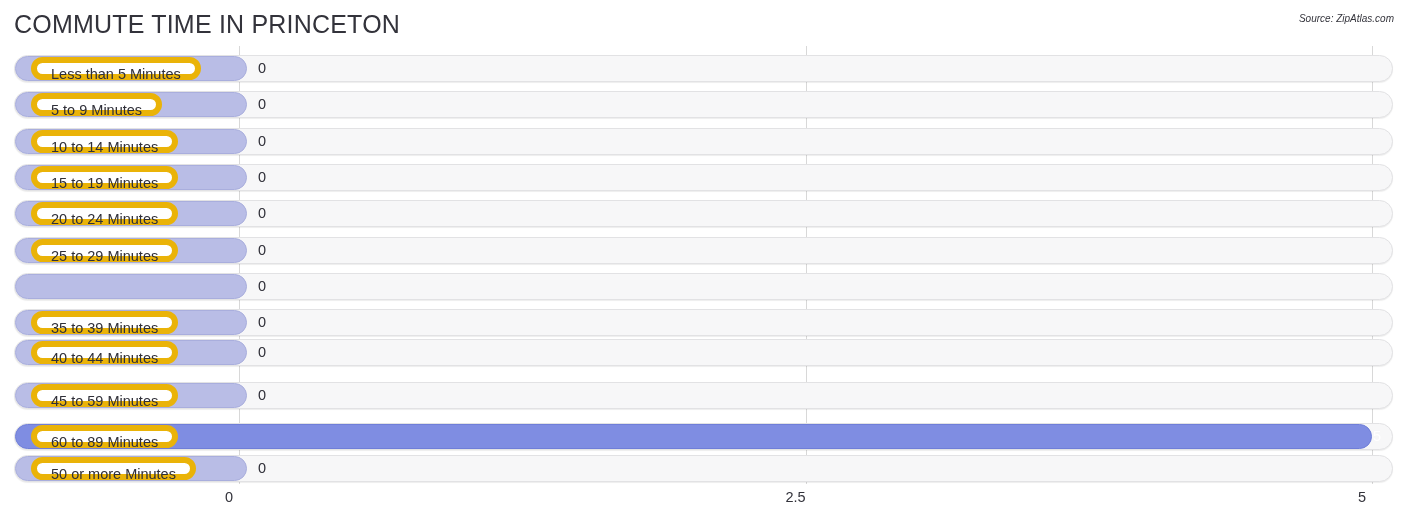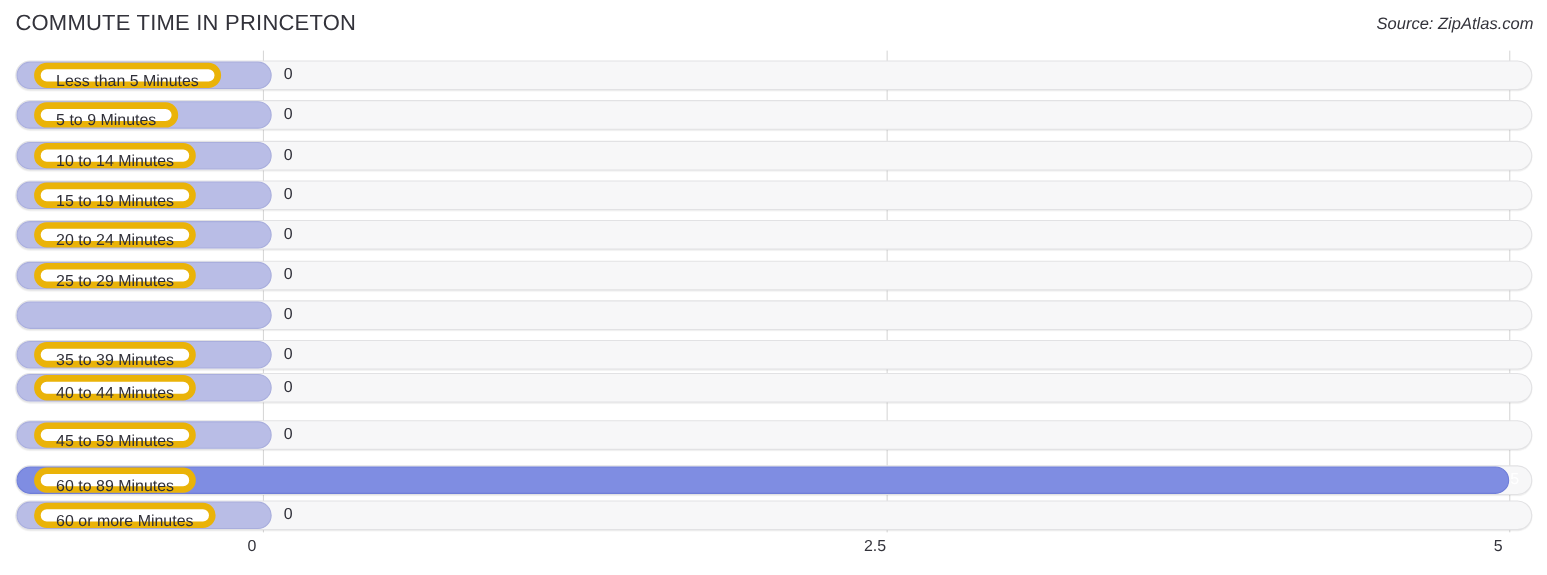--- a/index.html
+++ b/index.html
@@ -20,31 +20,31 @@
   #chart-header {
     position: absolute;
     top: 0; left: 0;
     width: 1406px;
     height: 46px;
   }
   #chart-title {
     position: absolute;
     left: 14px;
     top: 10px;
-    font-size: 20px;
+    font-size: 25px;
     letter-spacing: 0.2px;
     color: #33333b;
     font-weight: 400;
     white-space: nowrap;
   }
   #chart-source {
     position: absolute;
     right: 12px;
     top: 13px;
-    font-size: 15px;
+    font-size: 10px;
     font-style: italic;
     color: #33333b;
     white-space: nowrap;
   }
 
   
   #plot-area {
     position: absolute;
     left: 0;
     top: 46px;
@@ -232,21 +232,21 @@
       </div>
       <div class="bar-row is-highlight" style="top: 377px;">
         <div class="row-track"></div>
         <div class="row-fill" style="width: 1357px;"></div>
         <div class="row-label">60 to 89 Minutes</div>
         <div class="row-value inside">5</div>
       </div>
       <div class="bar-row" style="top: 408.63px;">
         <div class="row-track"></div>
         <div class="row-fill" style="width: 232px;"></div>
-        <div class="row-label">60 or more Minutes</div>
+        <div class="row-label">50 or more Minutes</div>
         <div class="row-value outside">0</div>
       </div>
     </div>
 </div>
 
 <div id="x-axis">
     <div class="tick-label" style="left: 229px;">0</div>
     <div class="tick-label" style="left: 795.5px;">2.5</div>
     <div class="tick-label" style="left: 1362px;">5</div>
   </div>

